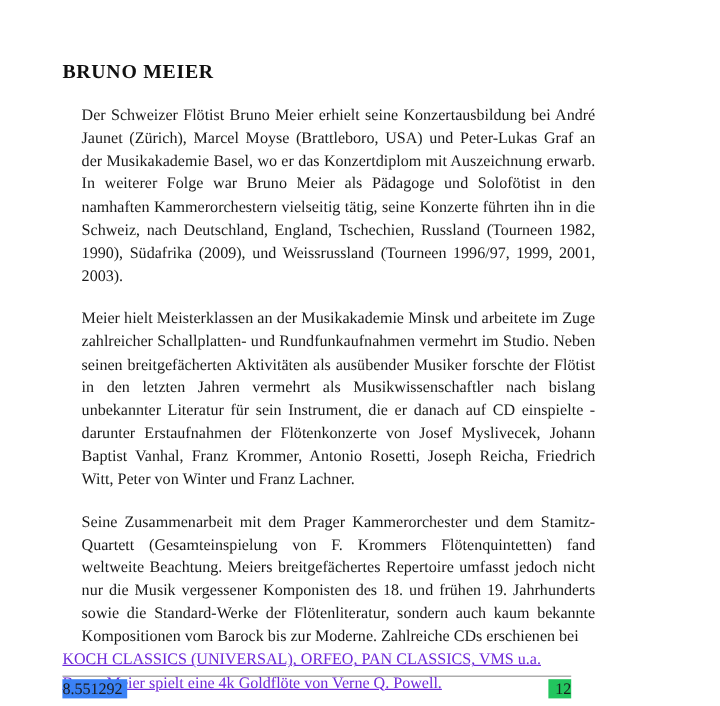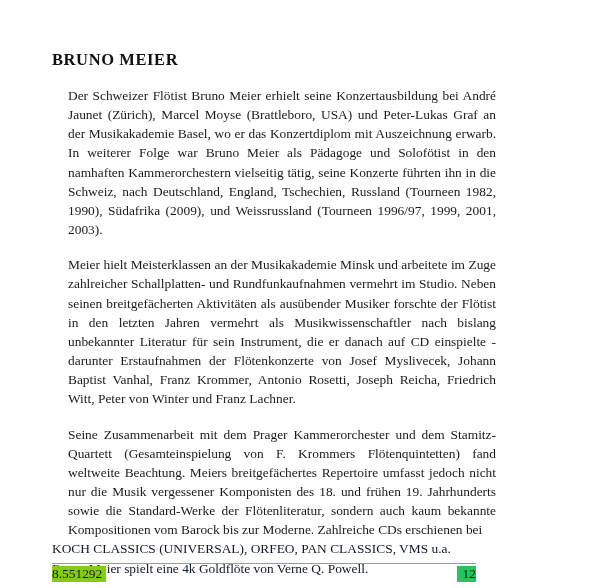--- a/index.html
+++ b/index.html
@@ -38,21 +38,22 @@
     hyphens: none;
   }
   .para.tight {
     margin-bottom: 0;
   }
   .line-block {
     font-size: 13.4px;
     line-height: 1.43;
     text-align: left;
     margin: 0;
-    color: #0f172a;
+    color: #6d28d9;
+    text-decoration: underline;
   }
   .url {
     font-size: 13.4px;
     line-height: 1.43;
     margin: 16px 0 0 0;
     color: #4c1d95;
   }
   .footer {
     position: absolute;
     left: 52px;
@@ -68,21 +69,21 @@
     position: absolute;
     left: 0;
     right: 0;
     bottom: 18px;
     border-top: 1px solid #9a9a9a;
     height: 0;
   }
   .footer-left {
     position: relative;
     z-index: 2;
-    background: #84cc16;
+    background: #3b82f6;
     padding-right: 4px;
     margin-top: 30px;
   }
   .footer-right {
     position: relative;
     z-index: 2;
     background: #22c55e;
     padding-left: 6px;
   }
 </style>

